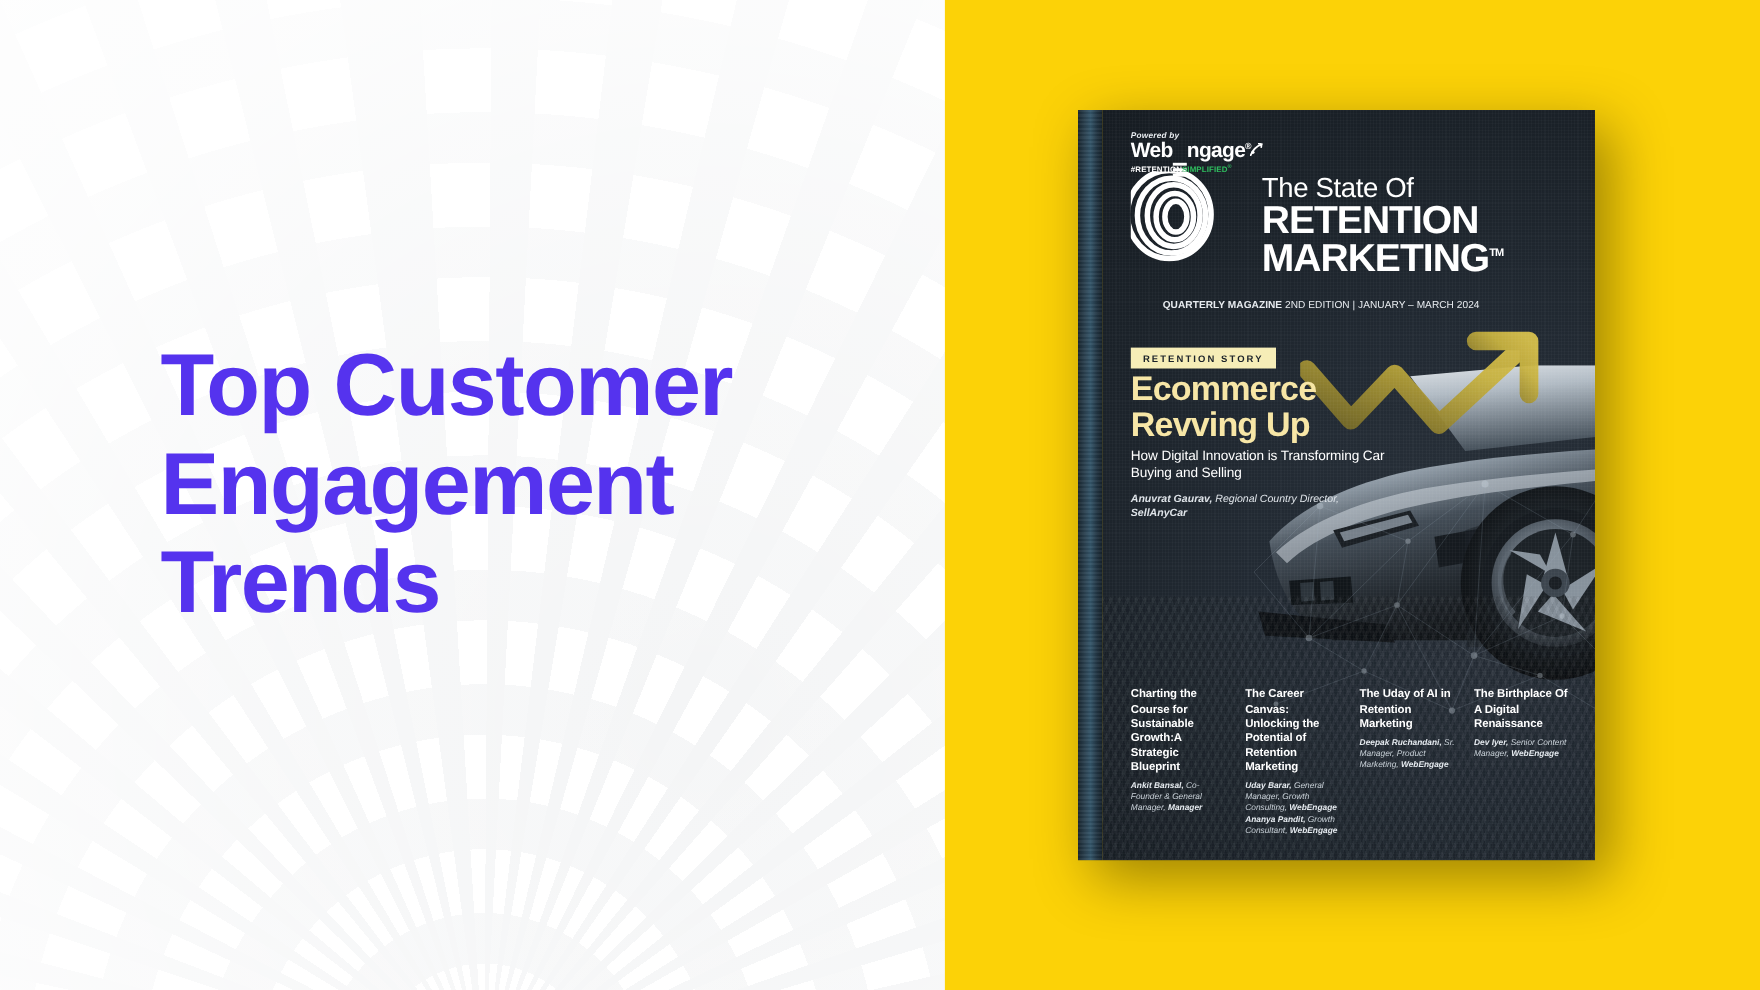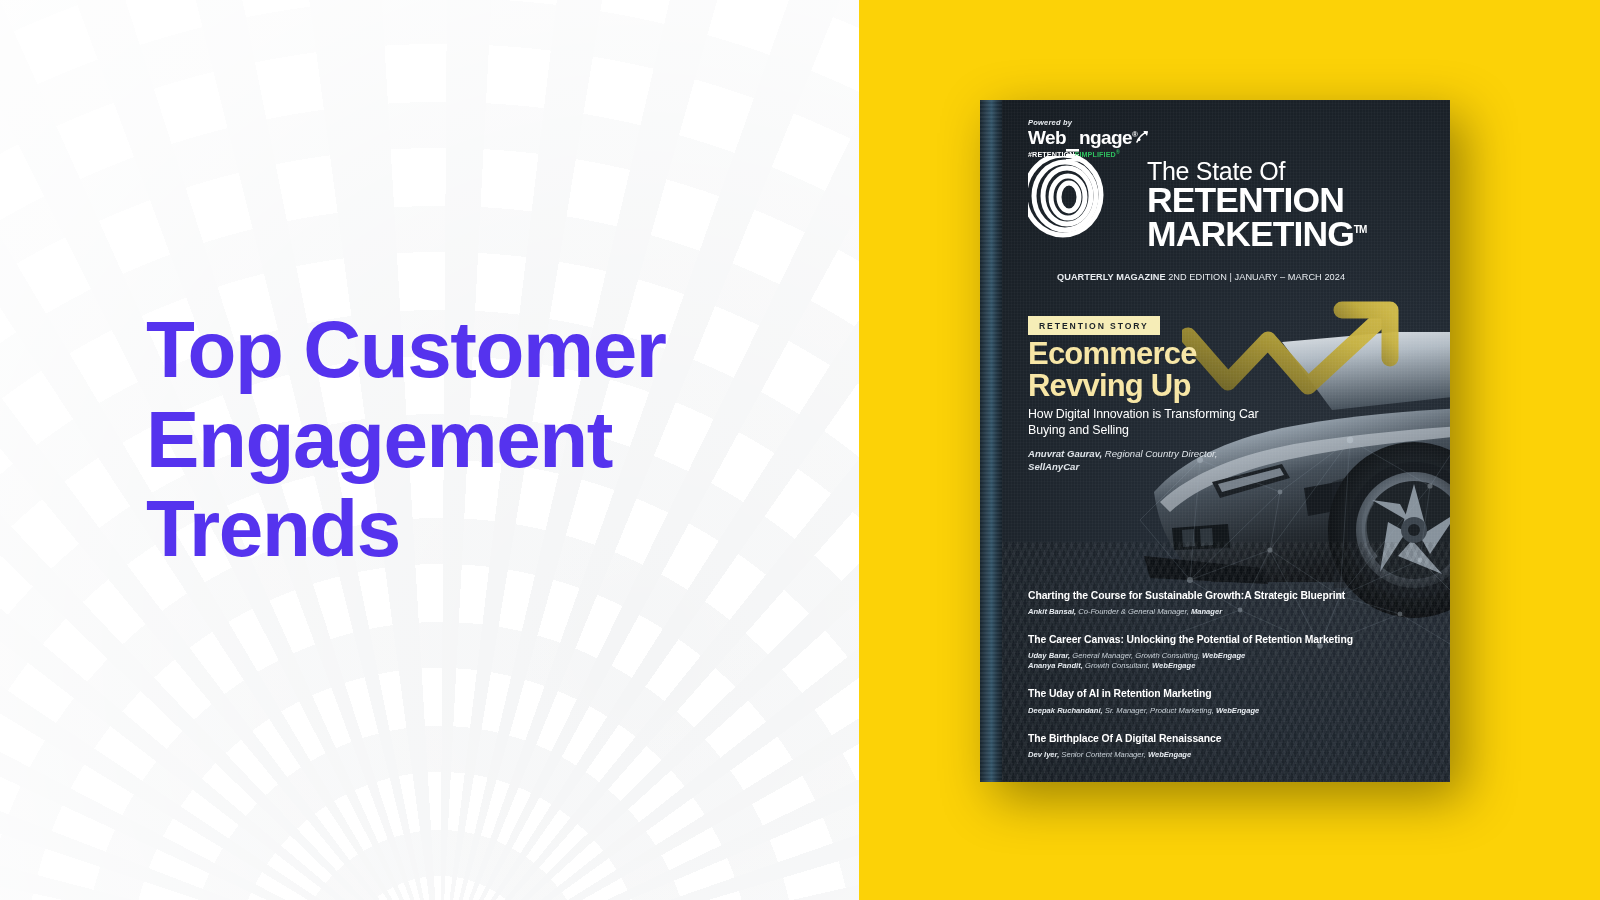--- a/index.html
+++ b/index.html
@@ -277,21 +277,21 @@
     overflow: hidden;
     pointer-events:none;
   }
 
   
   .articles {
     position: absolute;
     left: 26px; bottom: 22px;
     width: 400px;
     display: grid;
-    grid-template-columns: 1fr;
+    grid-template-columns: 1fr 1fr 1fr 1fr;
     column-gap: 16px;
     row-gap: 16px;
   }
   .art-title {
     color: #ffffff;
     font-size: 10.4px;
     font-weight: 700;
     line-height: 1.26;
     letter-spacing: -0.1px;
   }

